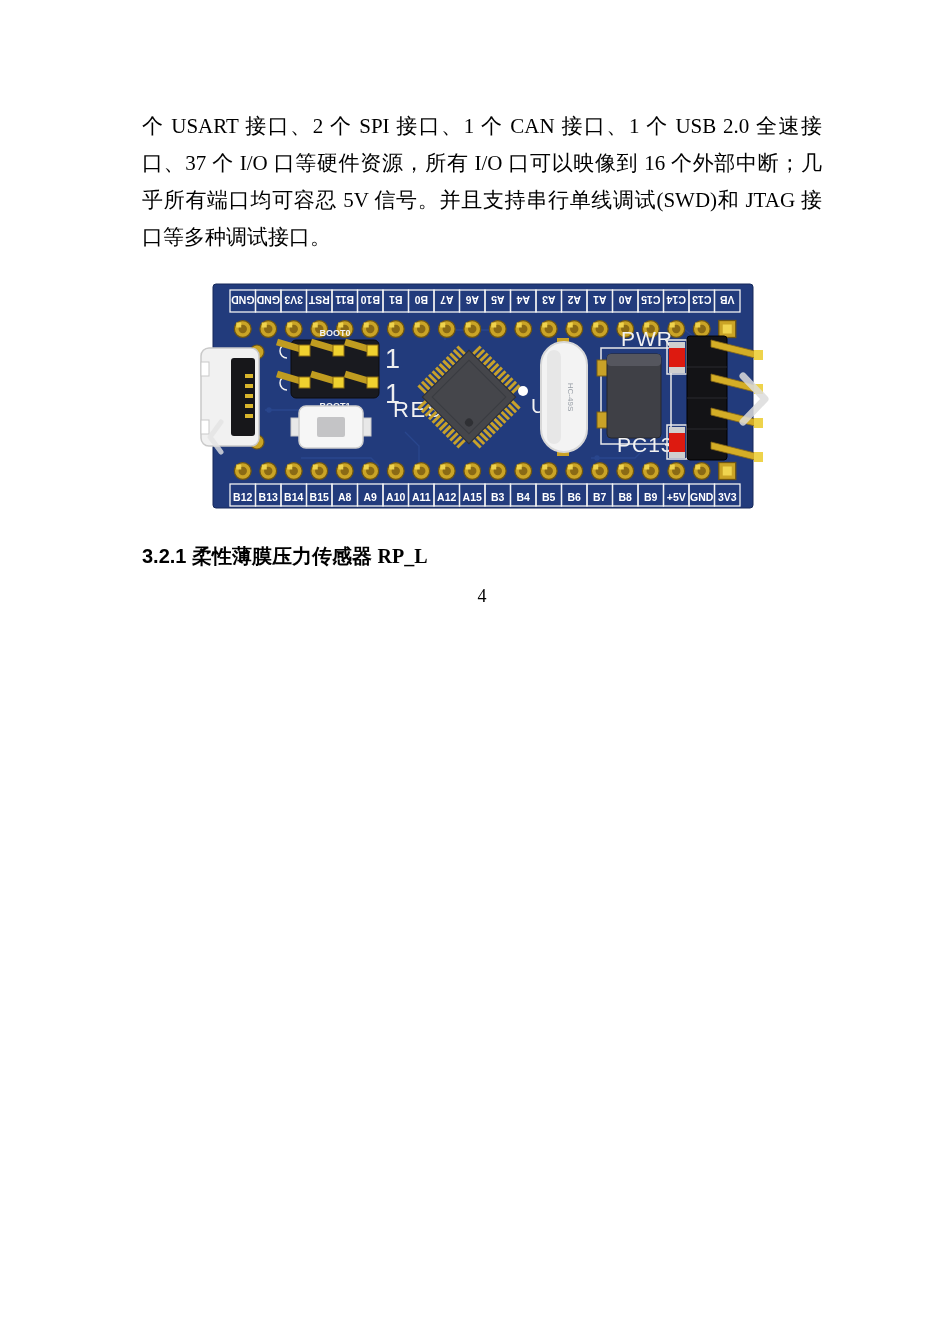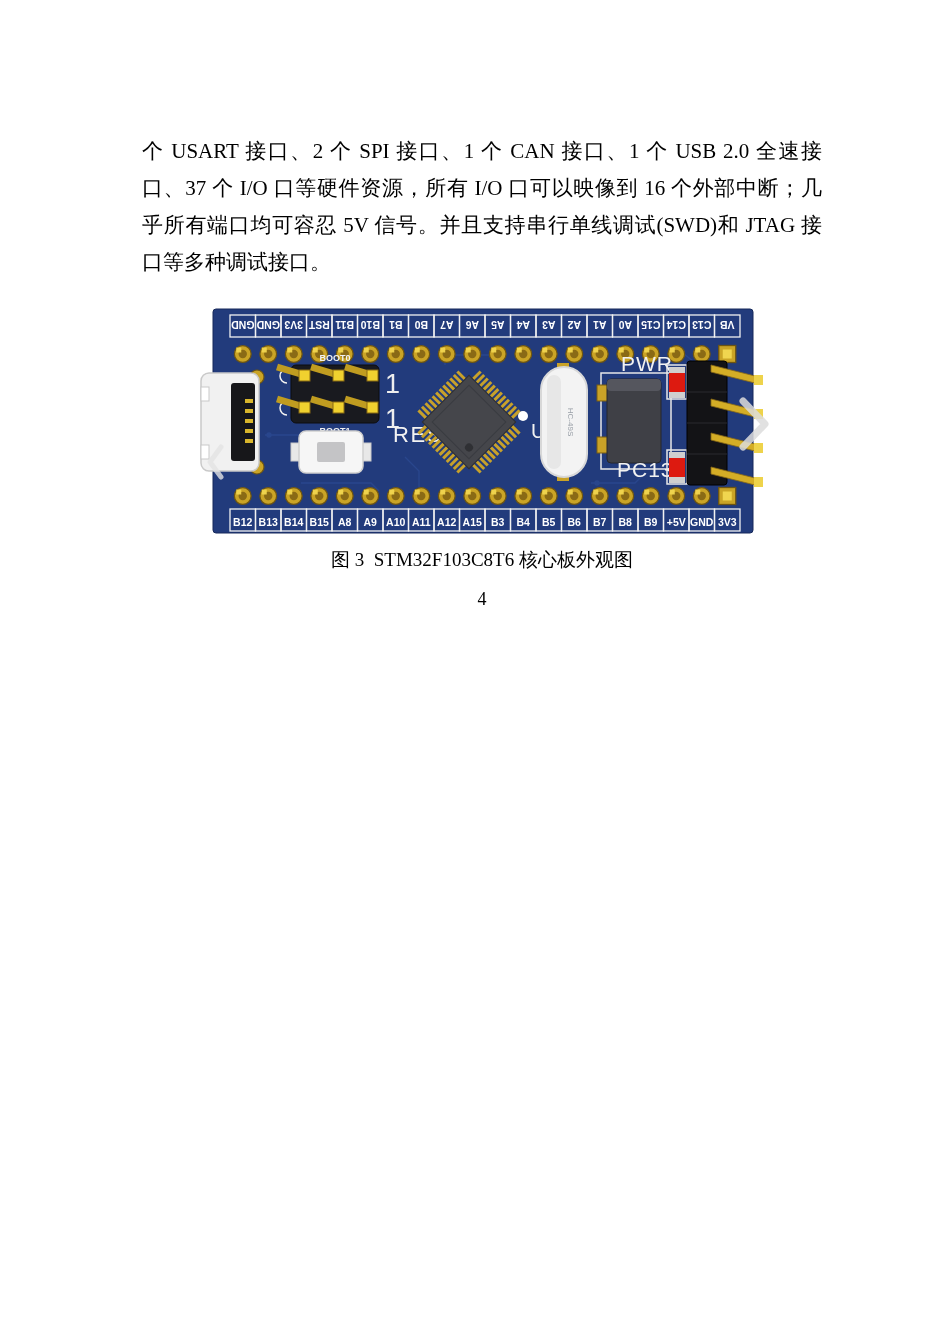--- a/index.html
+++ b/index.html
@@ -1,20 +1,20 @@
 <!DOCTYPE html>
 <html lang="zh"><head>
 <meta charset="utf-8">
 <style>
   html,body{margin:0;padding:0;background:#ffffff;}
   body{width:950px;height:1344px;overflow:hidden;color:#000;
        font-family:"Liberation Serif","DejaVu Serif",serif;}
   .page{padding:108px 128px 0 142px;}
   p.body-text{font-size:21px;line-height:37px;text-align:justify;margin:0;text-indent:2em;}
-  p.no-indent{text-indent:0;margin-top:25px;}
+  p.no-indent{text-indent:0;}
   .figure{margin:26px 0 0 0;}
   .pcb-wrap{width:570px;height:228px;margin-left:63px;}
   .pcb-wrap svg{overflow:visible;display:block;}
   svg text{font-family:"Liberation Sans","DejaVu Sans",sans-serif;}
   .caption{font-size:19px;text-align:center;margin-top:12px;white-space:pre;}
   .section-heading{font-family:"Liberation Sans","DejaVu Sans",sans-serif;
        font-size:23px;font-weight:bold;line-height:30px;margin:46px 0 0 0;}
   .subsection-heading{font-family:"Liberation Sans","DejaVu Sans",sans-serif;
        font-size:20px;font-weight:bold;line-height:28px;margin:32px 0 0 0;}
   .subsection-heading .serif{font-family:"Liberation Serif","DejaVu Serif",serif;}
@@ -396,23 +396,23 @@
               <rect x="549" y="136" width="9" height="10" fill="#eed34b"></rect>
               <polygon points="506,160 554,172 554,179 506,167" fill="#d4ad26" stroke="#8a6a15" stroke-width="0.8"></polygon>
               <rect x="549" y="170" width="9" height="10" fill="#eed34b"></rect>
             </g>
         </g>
 
         <path d="M538,94 L560,117 L538,140" stroke="#dcdcdc" stroke-width="7" fill="none" stroke-linecap="round" stroke-linejoin="round" opacity="0.85"></path>
         <path d="M16,140 L5,155 L16,170" stroke="#e3e3e3" stroke-width="5" fill="none" stroke-linecap="round" stroke-linejoin="round" opacity="0.8"></path>
       </svg>
     </div>
-    <figcaption class="caption">图 3  STM32F103C8T6 核心板外观图</figcaption>
   </figure>
 
 
 
+  <h3 class="subsection-heading"><span>3.2.1 柔性薄膜压力传感器 </span><span class="serif">RP_L</span></h3>
 
 
 
   <div class="page-number">4</div>
 
 </main>
 
 </body></html>

